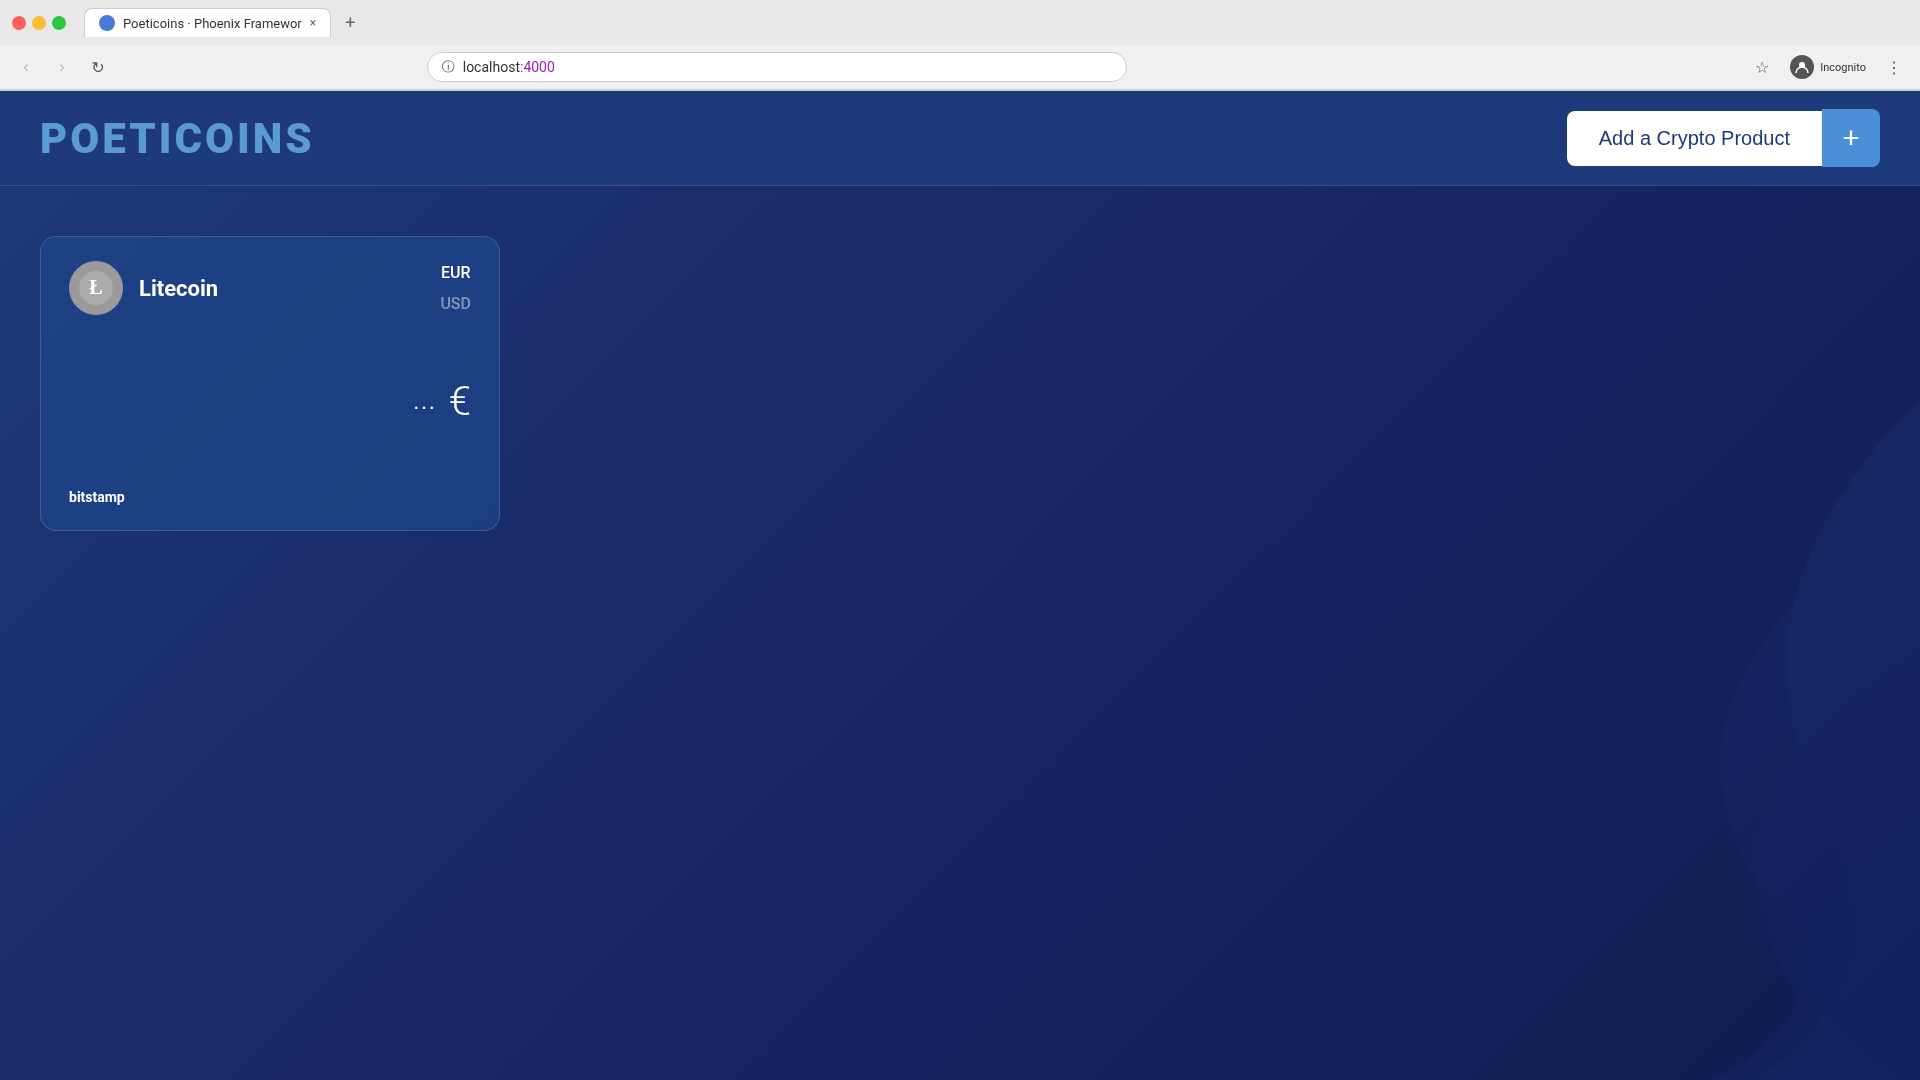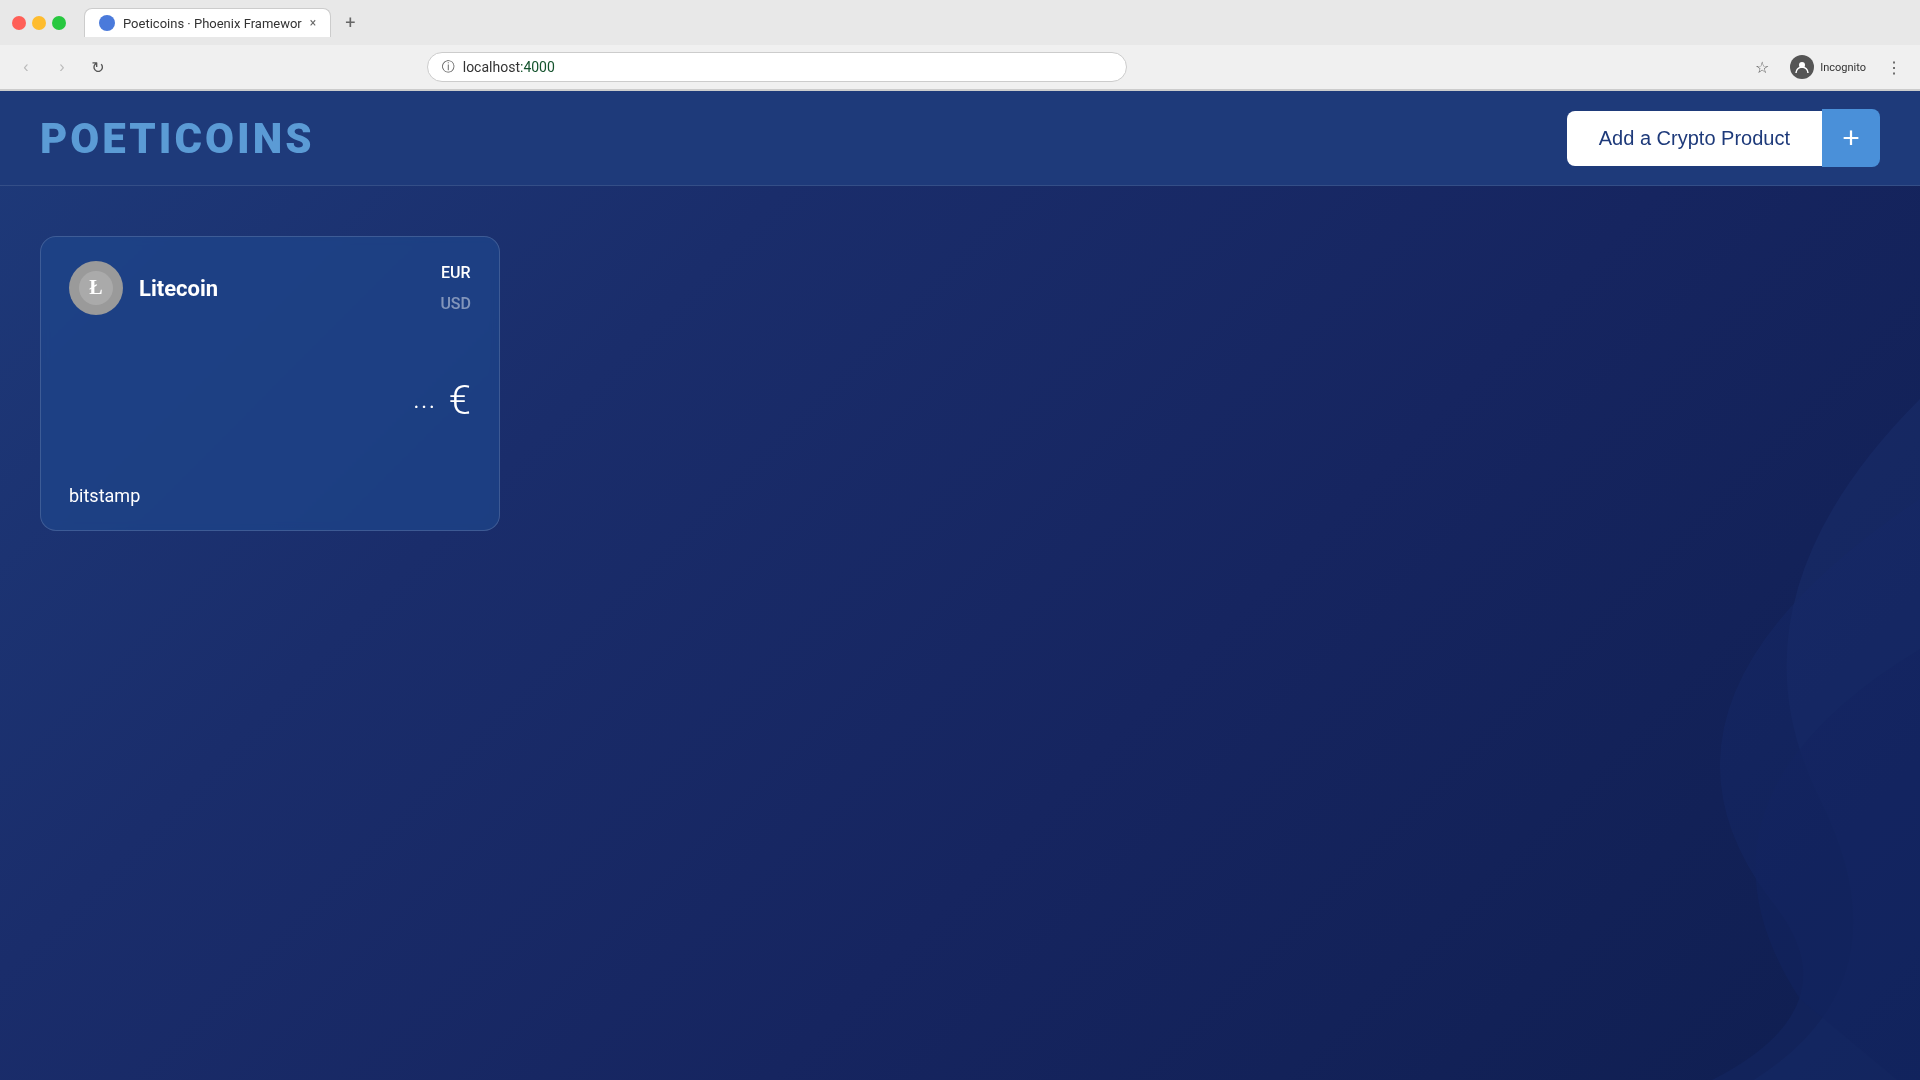--- a/index.html
+++ b/index.html
@@ -132,21 +132,21 @@
       color: #555;
       font-size: 13px;
     }
 
     .address-bar-text {
       font-size: 14px;
       color: #333;
     }
 
     .address-bar-text .port {
-      color: #14532d;
+      color: #a21caf;
     }
 
     .browser-right-icons {
       display: flex;
       align-items: center;
       gap: 6px;
       margin-left: auto;
     }
 
     .browser-icon-btn {
@@ -346,22 +346,22 @@
       font-size: 40px;
       font-weight: 300;
       color: white;
     }
 
     .card-bottom {
       margin-top: auto;
     }
 
     .exchange-name {
-      font-size: 18px;
-      font-weight: 400;
+      font-size: 14px;
+      font-weight: 700;
       color: white;
     }
 
     
     .bg-waves {
       position: absolute;
       bottom: 0;
       right: 0;
       width: 800px;
       height: 700px;

